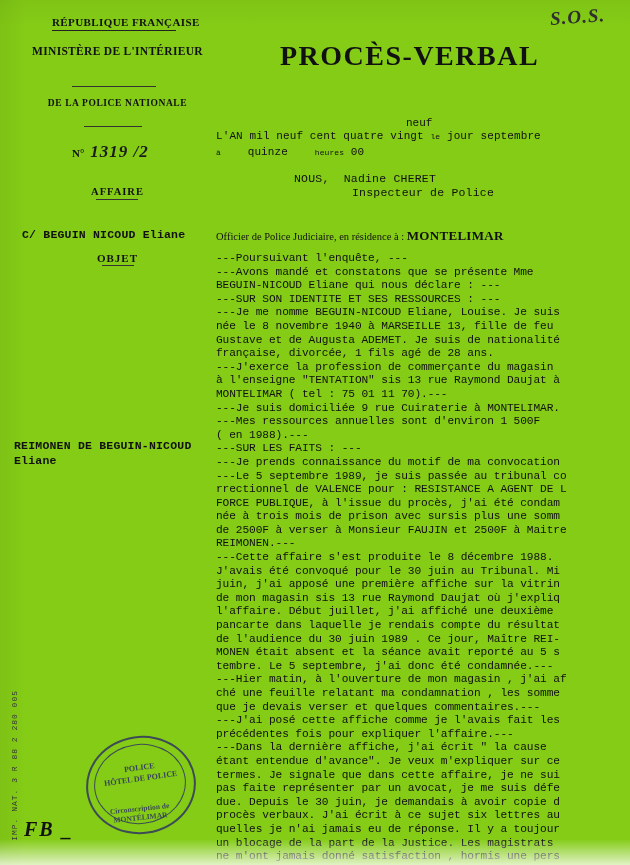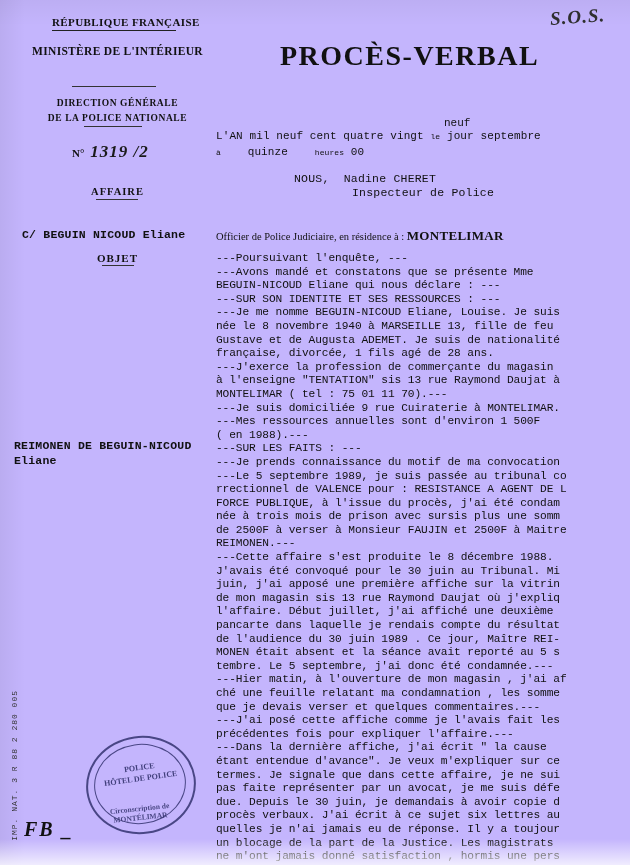--- a/index.html
+++ b/index.html
@@ -11,21 +11,21 @@
     width: 630px;
     height: 865px;
     font-family: "Liberation Mono", monospace;
     color: #111;
     position: relative;
     overflow: hidden;
   }
   .page {
     position: absolute;
     inset: 0;
-    background: #c4b5fd;
+    background: #84cc16;
   }
   
   .page::before {
     content: "";
     position: absolute;
     inset: 0;
     background:
       linear-gradient(to right, rgba(0,0,0,0.05), rgba(0,0,0,0) 4%),
       linear-gradient(to bottom, rgba(0,0,0,0.04), rgba(0,0,0,0) 3%);
     pointer-events: none;
@@ -281,21 +281,20 @@
     letter-spacing: 0.1px;
     white-space: nowrap;
   }
   .lan-line .small { font-size: 8px; }
   .neuf-hand {
     position: absolute;
     left: 194px;
     top: 117px;
     font-family: "Liberation Mono", monospace;
     font-size: 11px;
-    margin-left: 38px;
   }
   .lan-line2 {
     position: absolute;
     left: 4px;
     top: 146px;
     font-family: "Liberation Mono", monospace;
     font-size: 11px;
     letter-spacing: 0.1px;
     white-space: nowrap;
   }
@@ -362,21 +361,20 @@
 
     <div class="rep-fr">RÉPUBLIQUE FRANÇAISE</div>
     <div class="rep-fr-underline"></div>
 
     <div class="ministere">
       <div>MINISTÈRE DE L'INTÉRIEUR</div>
     </div>
     <div class="ministere-underline"></div>
 
     <div class="direction">
-      <div>DIRECTION GÉNÉRALE</div>
       <div>DE LA POLICE NATIONALE</div>
     </div>
     <div class="direction-underline"></div>
 
     <div class="num-row">
       <span>N°</span><span class="num-hand">1319 /2</span>
     </div>
 
     <div class="affaire-label">AFFAIRE</div>
     <div class="affaire-underline"></div>

